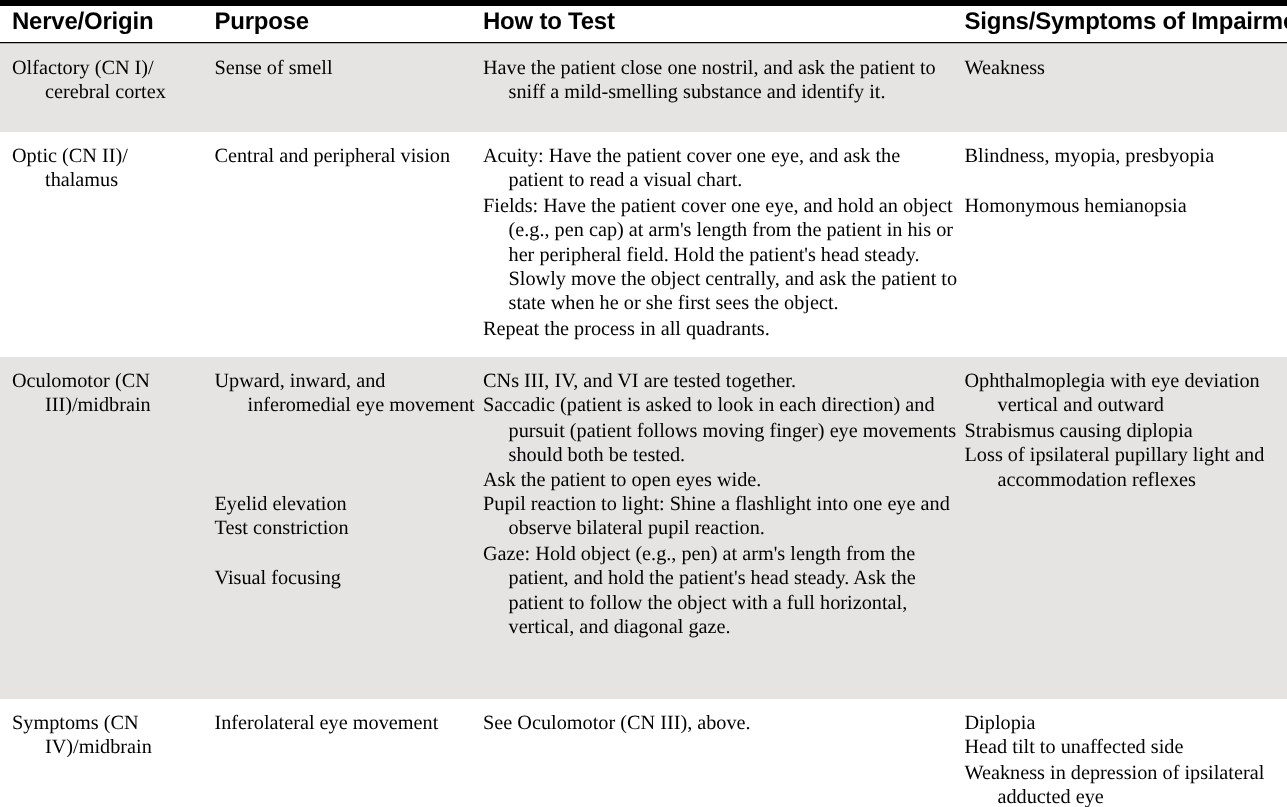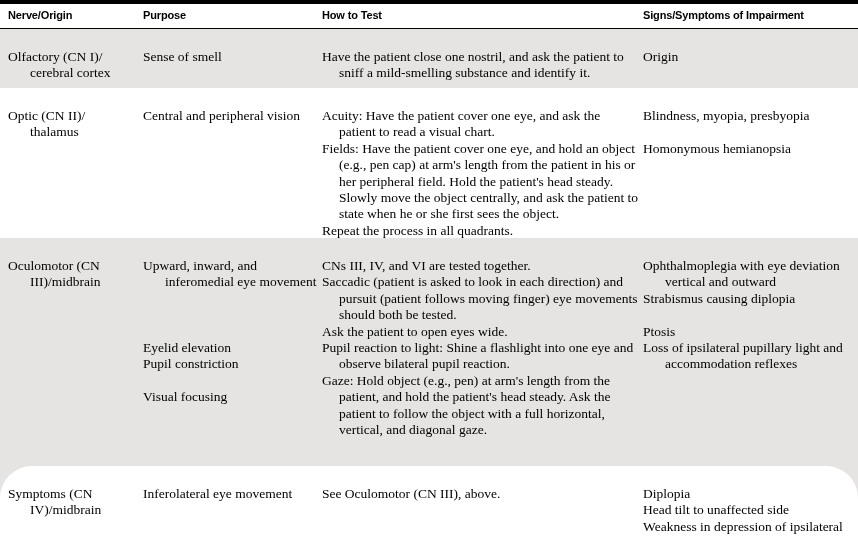--- a/index.html
+++ b/index.html
@@ -41,46 +41,45 @@
     position: absolute;
     left: 0; top: 4px;
     width: 858px;
     height: 24px;
   }
   .th {
     position: absolute;
     top: 3px;
     font-family: "Liberation Sans", sans-serif;
     font-weight: bold;
-    font-size: 11px;
+    font-size: 16px;
     line-height: 16px;
     letter-spacing: -0.15px;
     white-space: nowrap;
   }
 
   
   .c0 { left: 8px;   width: 132px; }
   .c1 { left: 143px; width: 176px; }
   .c2 { left: 322px; width: 318px; }
   .c3 { left: 643px; width: 208px; }
 
   .row {
     position: absolute;
     left: 0;
     width: 858px;
   }
   .row.shaded { background: #e5e4e2; }
-  .row.plain  { background: #ffffff; border-radius: 32px; }
+  .row.plain  { background: #ffffff; }
 
   .cell {
     position: absolute;
     top: 0;
     font-size: 13.5px;
     line-height: 16.4px;
-    margin-top: 12px;
   }
 
   
   .p {
     margin: 0;
     padding-left: 17px;
     text-indent: -17px;
   }
   .p.gap { margin-top: 16.4px; }
 
@@ -112,21 +111,21 @@
     <div class="cell c0 cell-pad">
       <div class="p center-ind"><span>Olfactory (CN I)/</span><br><span style="display:inline-block;padding-left:22px;text-align:right;">cerebral cortex</span></div>
     </div>
     <div class="cell c1 cell-pad">
       <div class="p">Sense of smell</div>
     </div>
     <div class="cell c2 cell-pad">
       <div class="p">Have the patient close one nostril, and ask the patient to sniff a mild-smelling substance and identify it.</div>
     </div>
     <div class="cell c3 cell-pad">
-      <div class="p">Origin</div>
+      <div class="p">Weakness</div>
     </div>
   </div>
 
   <div class="row plain" style="top:88px; height:150px;">
     <div class="cell c0 cell-pad">
       <div class="p center-ind"><span>Optic (CN II)/</span><br><span style="display:inline-block;padding-left:22px;">thalamus</span></div>
     </div>
     <div class="cell c1 cell-pad">
       <div class="p center-ind">Central and peripheral vision</div>
     </div>
@@ -141,34 +140,33 @@
     </div>
   </div>
 
   <div class="row shaded" style="top:238px; height:264px;">
     <div class="cell c0 cell-pad">
       <div class="p center-ind"><span>Oculomotor (CN</span><br><span style="display:inline-block;padding-left:22px;">III)/midbrain</span></div>
     </div>
     <div class="cell c1 cell-pad">
       <div class="p center-ind">Upward, inward, and inferomedial eye movement</div>
       <div class="p" style="margin-top:49px;">Eyelid elevation</div>
-      <div class="p">Pupil constriction</div>
+      <div class="p">Test constriction</div>
       <div class="p gap">Visual focusing</div>
     </div>
     <div class="cell c2 cell-pad">
       <div class="p">CNs III, IV, and VI are tested together.</div>
       <div class="p">Saccadic (patient is asked to look in each direction) and pursuit (patient follows moving finger) eye movements should both be tested.</div>
       <div class="p">Ask the patient to open eyes wide.</div>
       <div class="p">Pupil reaction to light: Shine a flashlight into one eye and observe bilateral pupil reaction.</div>
       <div class="p">Gaze: Hold object (e.g., pen) at arm's length from the patient, and hold the patient's head steady. Ask the patient to follow the object with a full horizontal, vertical, and diagonal gaze.</div>
     </div>
     <div class="cell c3 cell-pad">
       <div class="p center-ind">Ophthalmoplegia with eye deviation vertical and outward</div>
       <div class="p">Strabismus causing diplopia</div>
-      <div class="p gap">Ptosis</div>
       <div class="p center-ind">Loss of ipsilateral pupillary light and accommodation reflexes</div>
     </div>
   </div>
 
   <div class="row plain" style="top:466px; height:72px;">
     <div class="cell c0 cell-pad">
       <div class="p center-ind"><span>Symptoms (CN</span><br><span style="display:inline-block;padding-left:22px;">IV)/midbrain</span></div>
     </div>
     <div class="cell c1 cell-pad">
       <div class="p center-ind">Inferolateral eye movement</div>

